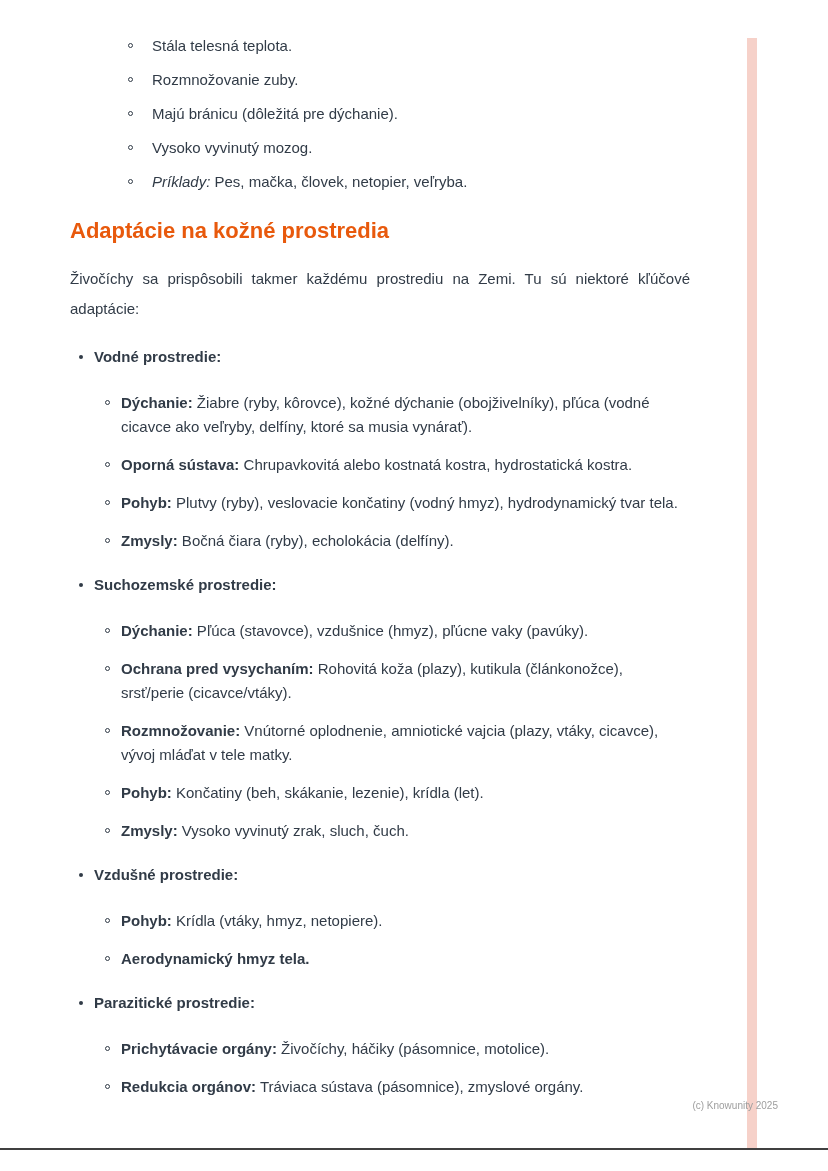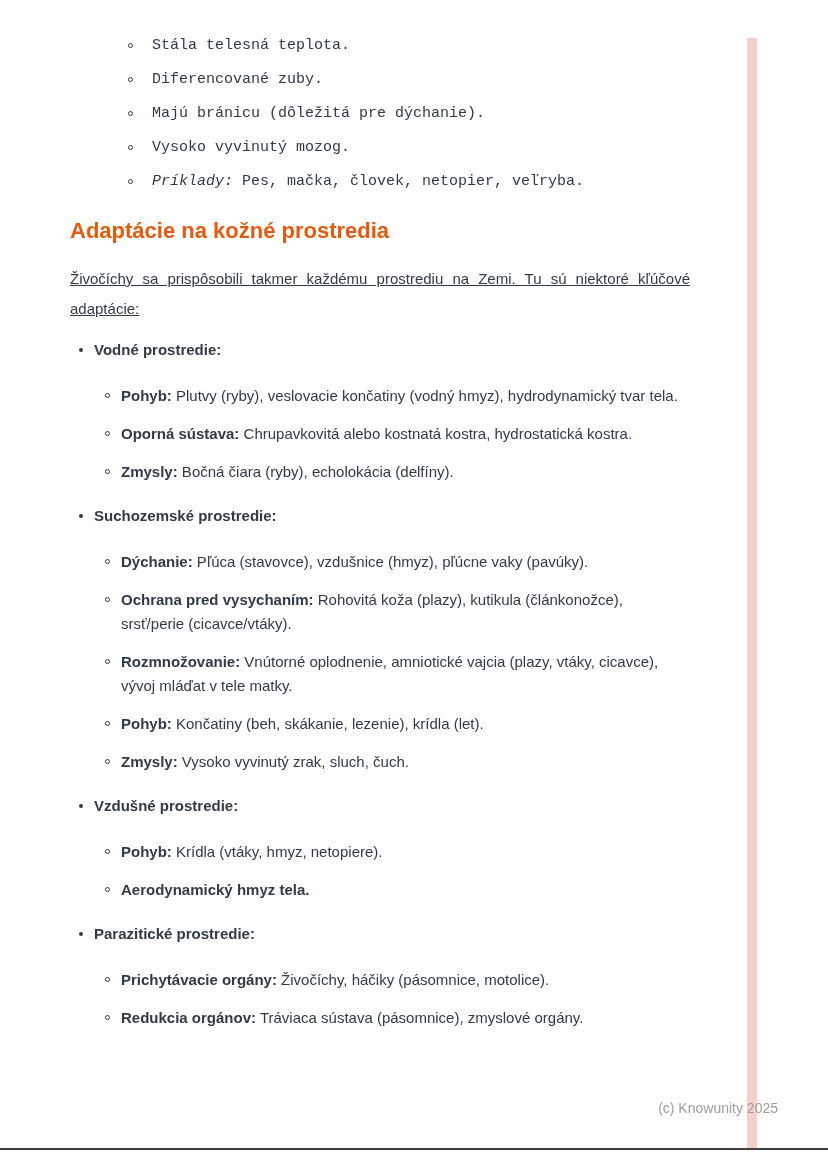--- a/index.html
+++ b/index.html
@@ -23,64 +23,62 @@
   .page-edge {
     position: absolute;
     left: 0; top: 1148px;
     width: 828px; height: 2px;
     background: var(--edge-color, #404040);
     z-index: 3;
   }
   .footer {
     position: absolute;
     top: 1100px; right: 50px;
-    font-size: 14px;
+    font-size: 10px;
     color: var(--footer-color, #9e9e9e);
     z-index: 2;
   }
 
   .content {
     position: absolute;
     left: 0; top: 0;
     width: 828px;
     padding: 36px 138px 0 70px;
     z-index: 0;
     font-size: 15px;
   }
 
   ul.top-list { list-style: none; margin-bottom: 24px; }
 
   .circle-item {
     position: relative;
     padding-left: 74px;
     line-height: 20px;
     margin-bottom: 14px;
-    font-family: Liberation Mono, monospace;
   }
   .bullet-circle {
     position: absolute;
     width: 5px; height: 5px;
     border: 1.2px solid var(--body-color, #313b47);
     border-radius: 50%;
     background: transparent;
   }
   .circle-item > .bullet-circle { left: 58px; top: 7px; }
 
   .heading {
     font-size: 22px;
     font-weight: 700;
     color: var(--heading-color, #e8590c);
     margin: 26px 0 20px 0;
   }
 
   .intro {
     line-height: 30px;
     text-align: justify;
-    margin-bottom: 16px;
-    text-decoration: underline;
+    margin-bottom: 23px;
   }
 
   .group { margin-bottom: 22px; }
   .group-title {
     position: relative;
     padding-left: 24px;
     line-height: 20px;
     margin-bottom: 24px;
   }
   .bullet-dot {
@@ -110,21 +108,21 @@
 
   <div class="content">
     <ul class="top-list">
   <li class="circle-item">
     <span class="bullet-circle"></span>
     <span class="i"></span><span>Stála telesná teplota.</span>
   </li>
 
   <li class="circle-item">
     <span class="bullet-circle"></span>
-    <span class="i"></span><span>Diferencované zuby.</span>
+    <span class="i"></span><span>Rozmnožovanie zuby.</span>
   </li>
 
   <li class="circle-item">
     <span class="bullet-circle"></span>
     <span class="i"></span><span>Majú bránicu (dôležitá pre dýchanie).</span>
   </li>
 
   <li class="circle-item">
     <span class="bullet-circle"></span>
     <span class="i"></span><span>Vysoko vyvinutý mozog.</span>
@@ -140,29 +138,33 @@
 
     <p class="intro">Živočíchy sa prispôsobili takmer každému prostrediu na Zemi. Tu sú niektoré kľúčové adaptácie:</p>
 
     <div>
   <div class="group">
     <div class="group-title">
       <span class="bullet-dot"></span>
       <span class="b">Vodné prostredie:</span>
     </div>
     <div class="sub-list">
+  <div class="sub-item">
+    <span class="bullet-circle"></span>
+    <span class="b">Dýchanie:</span><span> Žiabre (ryby, kôrovce), kožné dýchanie (obojživelníky), pľúca (vodné cicavce ako veľryby, delfíny, ktoré sa musia vynárať).</span>
+  </div>
+
+  <div class="sub-item">
+    <span class="bullet-circle"></span>
+    <span class="b">Oporná sústava:</span><span> Chrupavkovitá alebo kostnatá kostra, hydrostatická kostra.</span>
+  </div>
 
   <div class="sub-item">
     <span class="bullet-circle"></span>
     <span class="b">Pohyb:</span><span> Plutvy (ryby), veslovacie končatiny (vodný hmyz), hydrodynamický tvar tela.</span>
-  </div>
-
-  <div class="sub-item">
-    <span class="bullet-circle"></span>
-    <span class="b">Oporná sústava:</span><span> Chrupavkovitá alebo kostnatá kostra, hydrostatická kostra.</span>
   </div>
 
   <div class="sub-item">
     <span class="bullet-circle"></span>
     <span class="b">Zmysly:</span><span> Bočná čiara (ryby), echolokácia (delfíny).</span>
   </div>
 </div>
   </div>
 
   <div class="group">

